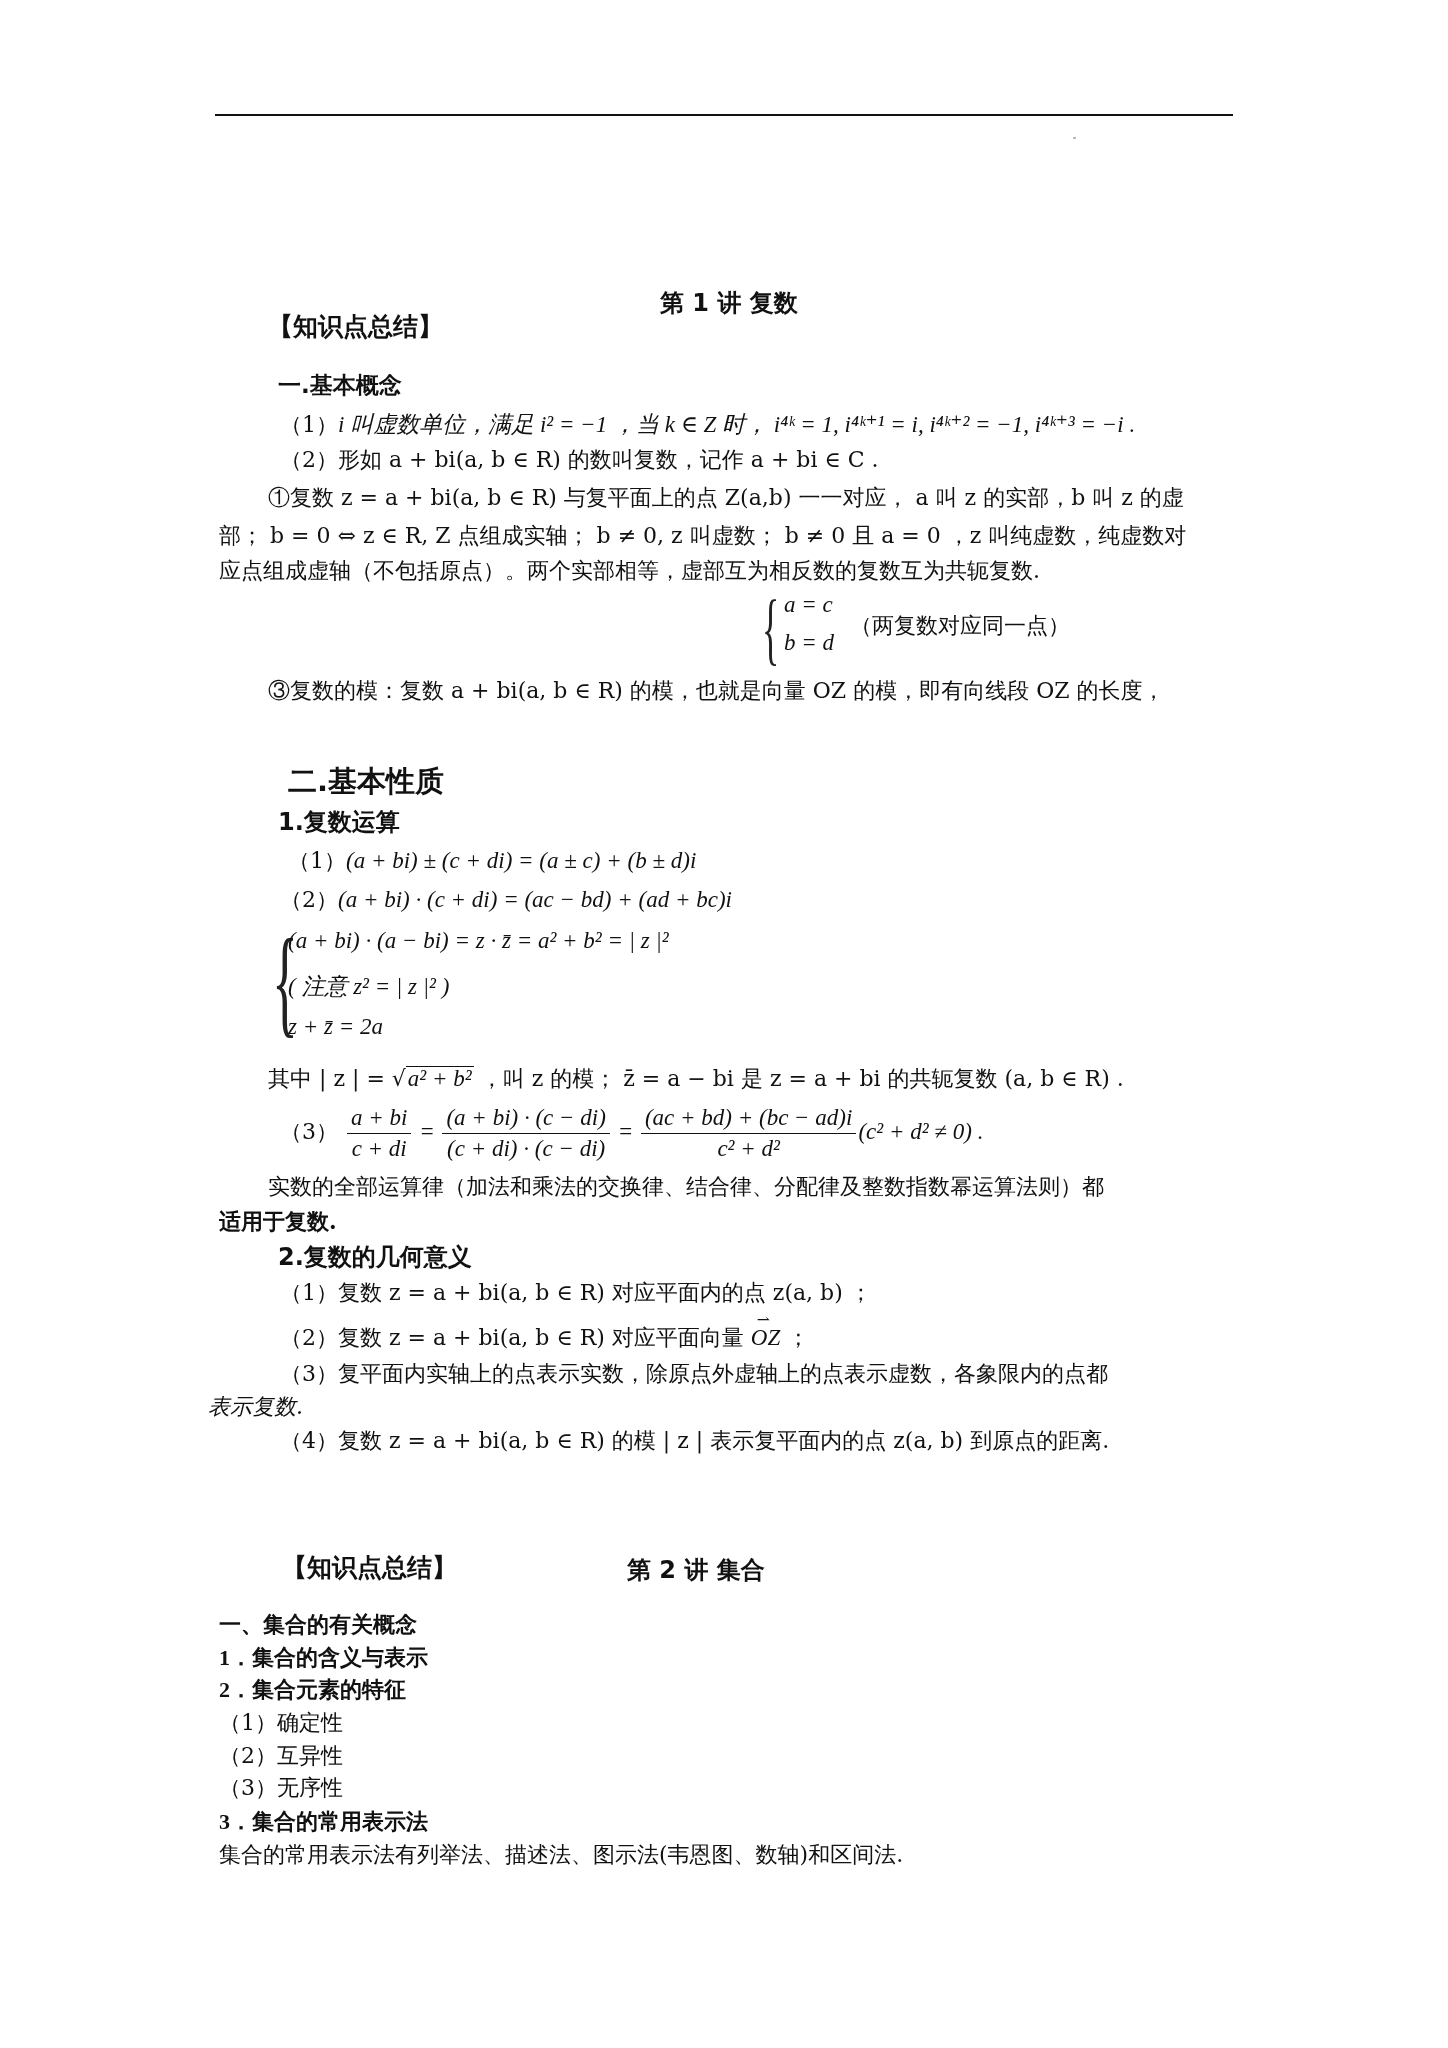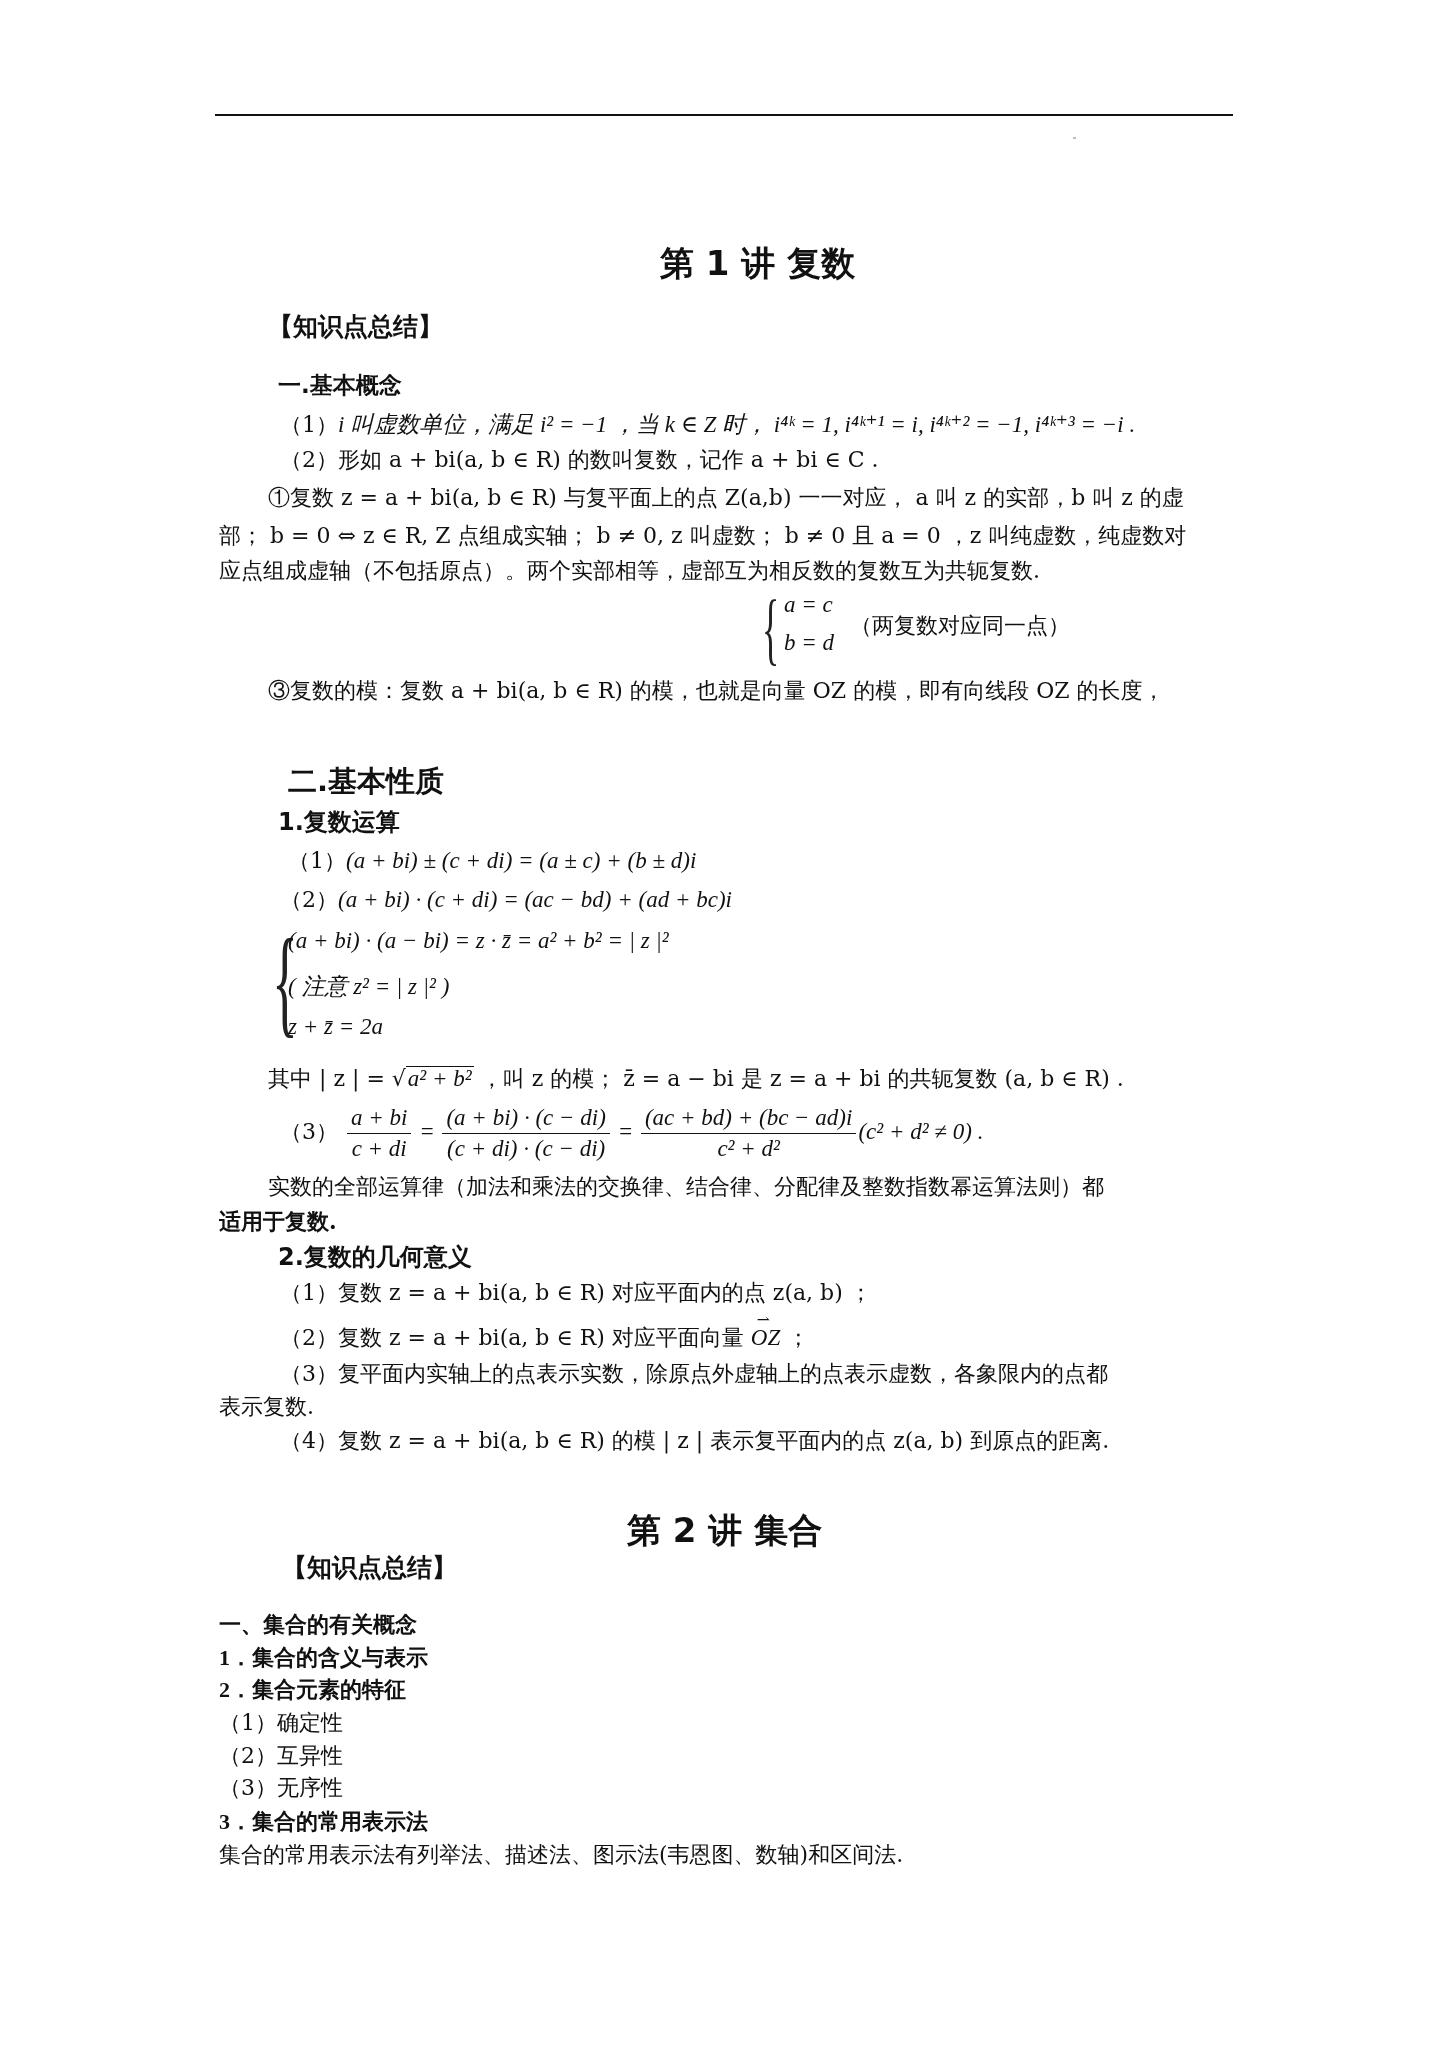--- a/index.html
+++ b/index.html
@@ -3,21 +3,21 @@
 <meta charset="utf-8">
 <style>
   html, body { margin: 0; padding: 0; background: #ffffff; }
   body { width: 1448px; height: 2048px; position: relative; overflow: hidden;
          font-family: "DejaVu Serif", "Liberation Serif", serif; color: #111; }
   .page { position: absolute; left: 0; top: 0; width: 1448px; height: 2048px; background: #fff; }
   .rule { position: absolute; left: 215px; top: 114px; width: 1018px; height: 2px; background: #111; }
   .speck { position: absolute; left: 1073px; top: 137px; width: 3px; height: 2px; background: #bbb; }
   .ln { position: absolute; white-space: nowrap; font-size: 22px; line-height: 28px; }
   .title { position: absolute; white-space: nowrap; font-family: "DejaVu Sans", "Liberation Sans", sans-serif;
-           font-weight: bold; font-size: 34px; line-height: 40px; }
+           font-weight: bold; font-size: 24px; line-height: 40px; margin-top: 40px; }
   .h-sum { font-family: "DejaVu Sans", "Liberation Sans", sans-serif; font-weight: bold; font-size: 25px; line-height: 32px; }
   .h-sec { font-family: "DejaVu Sans", "Liberation Sans", sans-serif; font-weight: bold; font-size: 23px; line-height: 30px; }
   .h-big { font-family: "DejaVu Sans", "Liberation Sans", sans-serif; font-weight: bold; font-size: 29px; line-height: 34px; }
   .h-sub { font-family: "DejaVu Sans", "Liberation Sans", sans-serif; font-weight: bold; font-size: 24px; line-height: 30px; }
   .h-set { font-family: Liberation Serif, serif; font-weight: bold; font-size: 22px; line-height: 28px; }
   .m { font-family: "Liberation Serif", "DejaVu Serif", serif; font-style: italic; font-size: 23px; }
   .cases { position: absolute; }
   .cases .brace { position: absolute; left: 0; top: 0; font-family: "Liberation Serif", serif; font-size: 120px; line-height: 120px; transform: scaleX(0.45); transform-origin: left top; color: #222; }
   .case-row { position: absolute; white-space: nowrap; }
   .frac { display: inline-block; vertical-align: middle; text-align: center; margin: 0 2px; }
@@ -85,21 +85,21 @@
 
   <div class="ln" style="left:268px; top:1173px;">实数的全部运算律（加法和乘法的交换律、结合律、分配律及整数指数幂运算法则）都</div>
   <div class="ln" style="left:219px; top:1207px;font-weight:bold;">适用于复数.</div>
 
   <div class="ln h-sub" style="left:278px; top:1242px;">2.复数的几何意义</div>
   <div class="ln" style="left:280px; top:1279px;">（1）复数 z = a + bi(a, b ∈ R) 对应平面内的点 z(a, b) ；</div>
   <div class="ln" style="left:280px; top:1324px;">
     <span>（2）复数 z = a + bi(a, b ∈ R) 对应平面向量 </span><span class="vec m">OZ</span><span> ；</span>
   </div>
   <div class="ln" style="left:280px; top:1360px;">（3）复平面内实轴上的点表示实数，除原点外虚轴上的点表示虚数，各象限内的点都</div>
-  <div class="ln" style="left:219px; top:1393px;">表示复数.</div>
+  <div class="ln" style="left:208px; top:1393px;font-style:italic;">表示复数.</div>
   <div class="ln" style="left:280px; top:1427px;">（4）复数 z = a + bi(a, b ∈ R) 的模 | z | 表示复平面内的点 z(a, b) 到原点的距离.</div>
 
   <div class="title" style="left:627px; top:1510px;">第 2 讲  集合</div>
   <div class="ln h-sum" style="left:282px; top:1552px;">【知识点总结】</div>
   <div class="ln h-set" style="left:219px; top:1611px;">一、集合的有关概念</div>
   <div class="ln h-set" style="left:219px; top:1644px;">1．集合的含义与表示</div>
   <div class="ln h-set" style="left:219px; top:1676px;">2．集合元素的特征</div>
   <div class="ln" style="left:219px; top:1709px;">（1）确定性</div>
   <div class="ln" style="left:219px; top:1742px;">（2）互异性</div>
   <div class="ln" style="left:219px; top:1774px;">（3）无序性</div>

